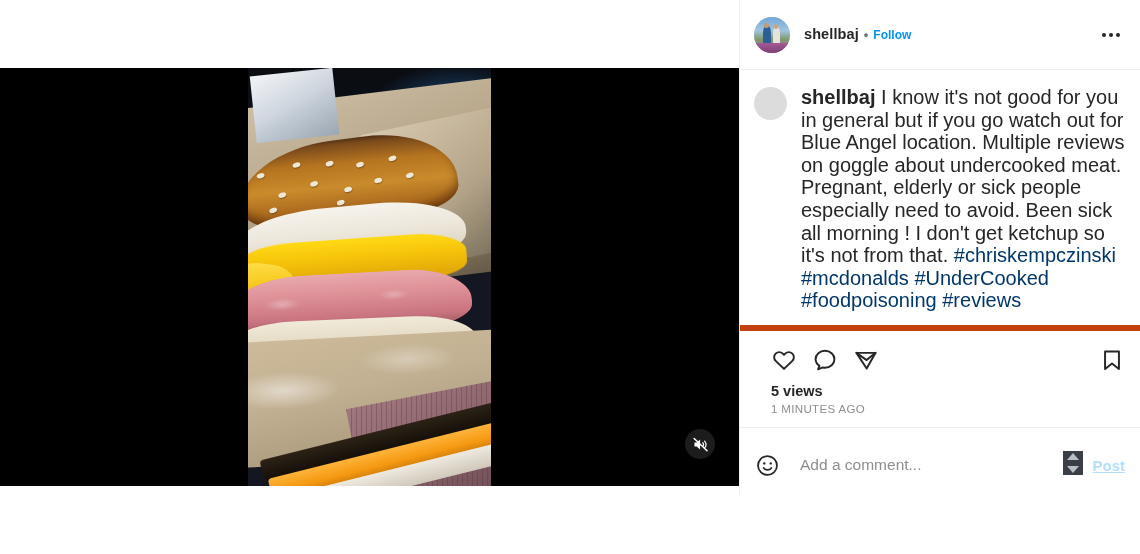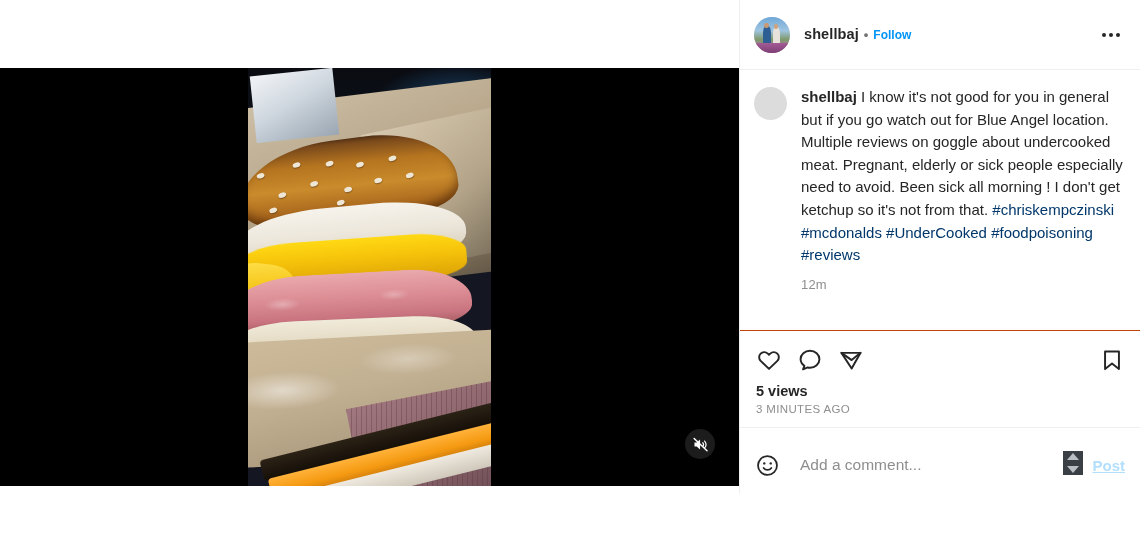--- a/index.html
+++ b/index.html
@@ -379,43 +379,43 @@
     position: relative;
     background: #dcdcdc;
     margin-top: 1px;
   }
   .caption-body {
     margin-left: 14px;
     flex: 1 1 auto;
     min-width: 0;
   }
   .caption-text {
-    font-size: 15px;
+    font-size: 20px;
     line-height: 22.6px;
     color: #262626;
     word-wrap: break-word;
   }
   .caption-text .cap-user {
     font-weight: bold;
     color: #262626;
   }
   .tag {
     color: #00376b;
   }
   .caption-time {
     margin-top: 10px;
     font-size: 13px;
     color: #8e8e8e;
     letter-spacing: .2px;
   }
 
   
   .actions-block {
-    border-top: 1px solid #c2410c;
-    padding: 10px 14px 12px 16px;
+    border-top: 6px solid #c2410c;
+    padding: 10px 14px 12px 31px;
     box-sizing: border-box;
     flex: 0 0 auto;
   }
   .actions-row {
     display: flex;
     align-items: center;
     height: 38px;
   }
   .act {
     display: flex;
@@ -632,21 +632,21 @@
         </span>
 
         <span class="act save">
           <svg width="26" height="26" viewBox="0 0 24 24" fill="none" stroke="#262626" stroke-width="1.8" stroke-linecap="round" stroke-linejoin="round">
             <path d="M5.6 4.2h12.8v16.2l-6.4-5.1-6.4 5.1z"></path>
           </svg>
         </span>
       </div>
 
       <div class="views-count">5 views</div>
-      <div class="posted-ago">3 MINUTES AGO</div>
+      <div class="posted-ago">1 MINUTES AGO</div>
     </div>
 
     <div class="comment-bar">
       <span class="emoji-btn">
         <svg width="25" height="25" viewBox="0 0 24 24" fill="none" stroke="#262626" stroke-width="1.7" stroke-linecap="round">
           <circle cx="12" cy="12" r="9.1"></circle>
           <circle cx="8.9" cy="10" r="1.15" fill="#262626" stroke="none"></circle>
           <circle cx="15.1" cy="10" r="1.15" fill="#262626" stroke="none"></circle>
           <path d="M8.3 14.4a4.6 4.6 0 0 0 7.4 0" stroke-width="1.7"></path>
         </svg>

